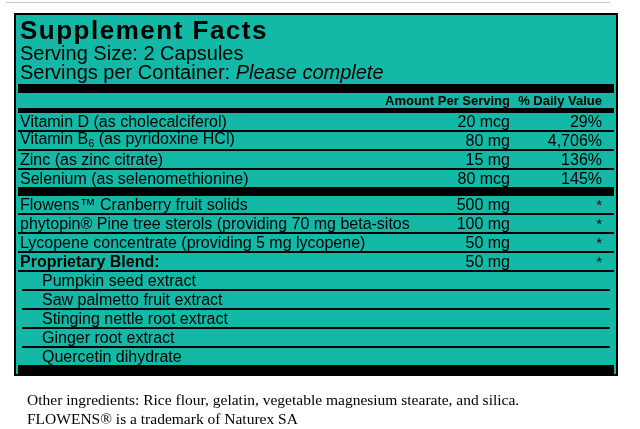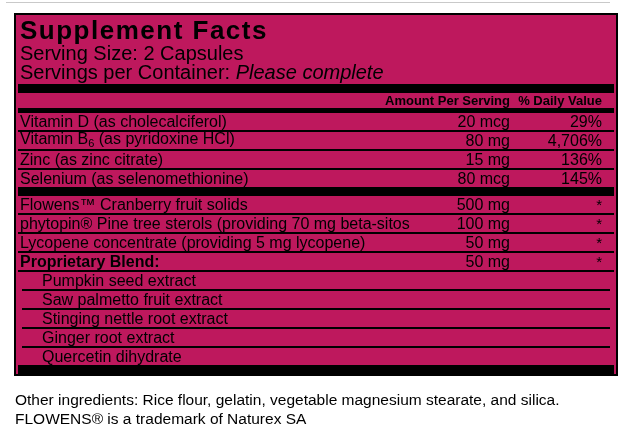--- a/index.html
+++ b/index.html
@@ -6,21 +6,21 @@
   html,body { background:#fff; }
   .canvas {
     position:relative; width:640px; height:429px; background:#ffffff;
     font-family:"Liberation Sans", sans-serif; color:#000; overflow:hidden;
   }
   .top-scan-line {
     position:absolute; top:2px; left:6px; width:604px; height:1px; background:#c9c9c9;
   }
   .label-box {
     position:absolute; left:14px; top:13px; width:596px;
-    border:2px solid #000; background:#be185d; padding:0 2px;
+    border:2px solid #000; background:#14b8a6; padding:0 2px;
   }
   .title {
     font-size:26px; font-weight:bold; letter-spacing:1.5px;
     line-height:28px; padding:1px 0 0 2px; white-space:nowrap;
   }
   .serving-line { font-size:20px; line-height:19px; padding-left:2px; }
   .serving-line i { font-style:italic;margin-top:11px; }
   .bar { background:#000; width:100%; }
   .bar-a { height:9px; margin-top:2px; }
   .bar-b { height:5px; }
@@ -42,21 +42,21 @@
   .row.bb { border-bottom:2px solid #000; }
   .row .dv.star { font-size:15px; line-height:13px; align-self:flex-start; padding-top:2px; }
   .blend-label { font-weight:bold; }
   .row.sub { margin:0 4px; }
   .row.sub.bt { border-top:2px solid #000; }
   .row.sub .name { padding-left:20px; }
   sub.vitsub { font-size:11px; vertical-align:baseline; position:relative; top:3px; }
   .footnote {
     font-size:11.5px; line-height:14px; padding:1px 0 1px 2px;
   }
-  .footer-block { position:absolute; left:15px; top:390px; width:610px; }
+  .footer-block { position:absolute; left:27px; top:390px; width:610px;font-family:Liberation Serif, serif; }
   .footer-line { font-size:15.5px; line-height:19px; }
 </style>
 </head>
 <body>
 
 <div class="canvas">
 
   <div class="top-scan-line"></div>
 
   <div class="label-box">

